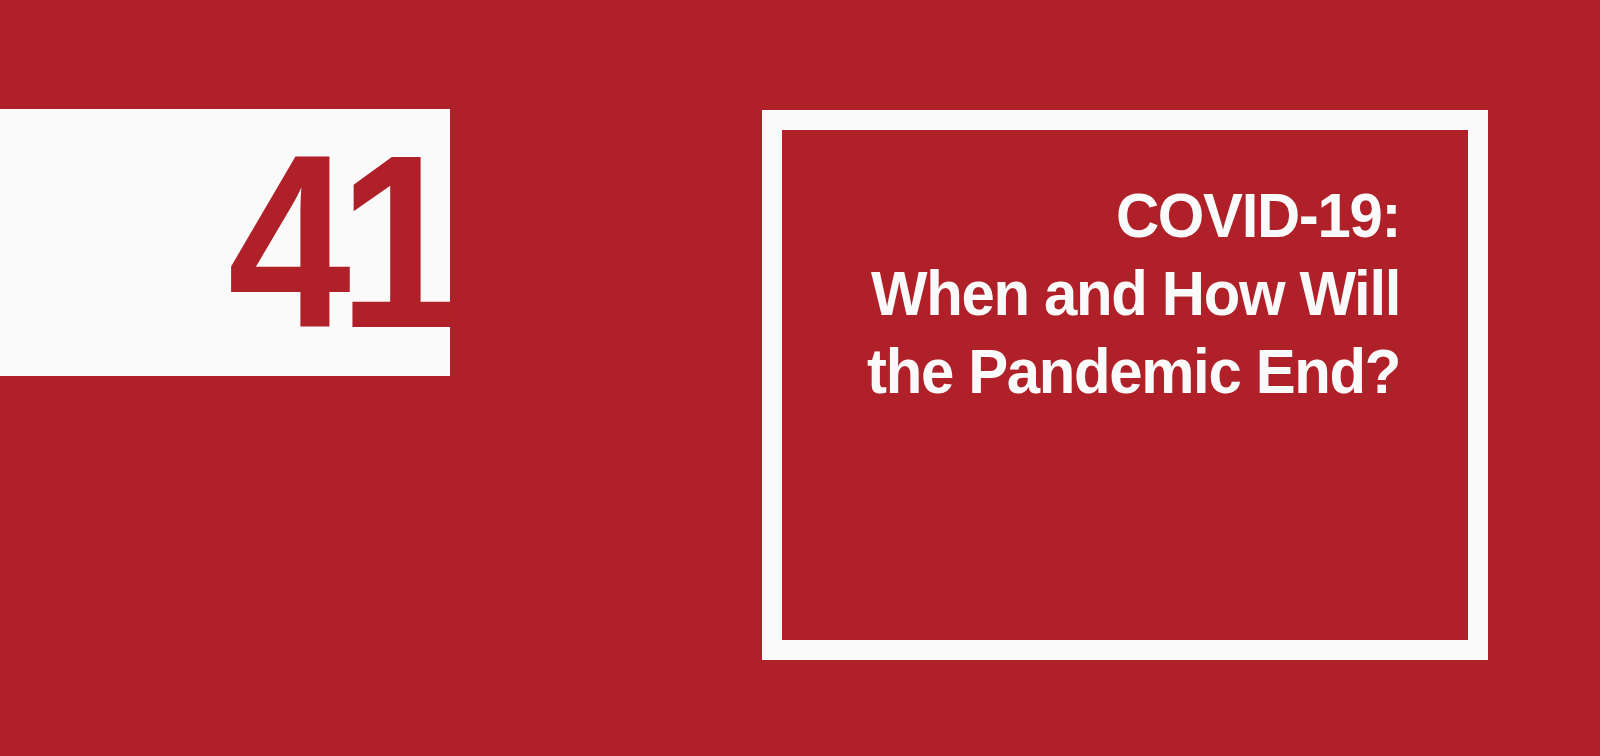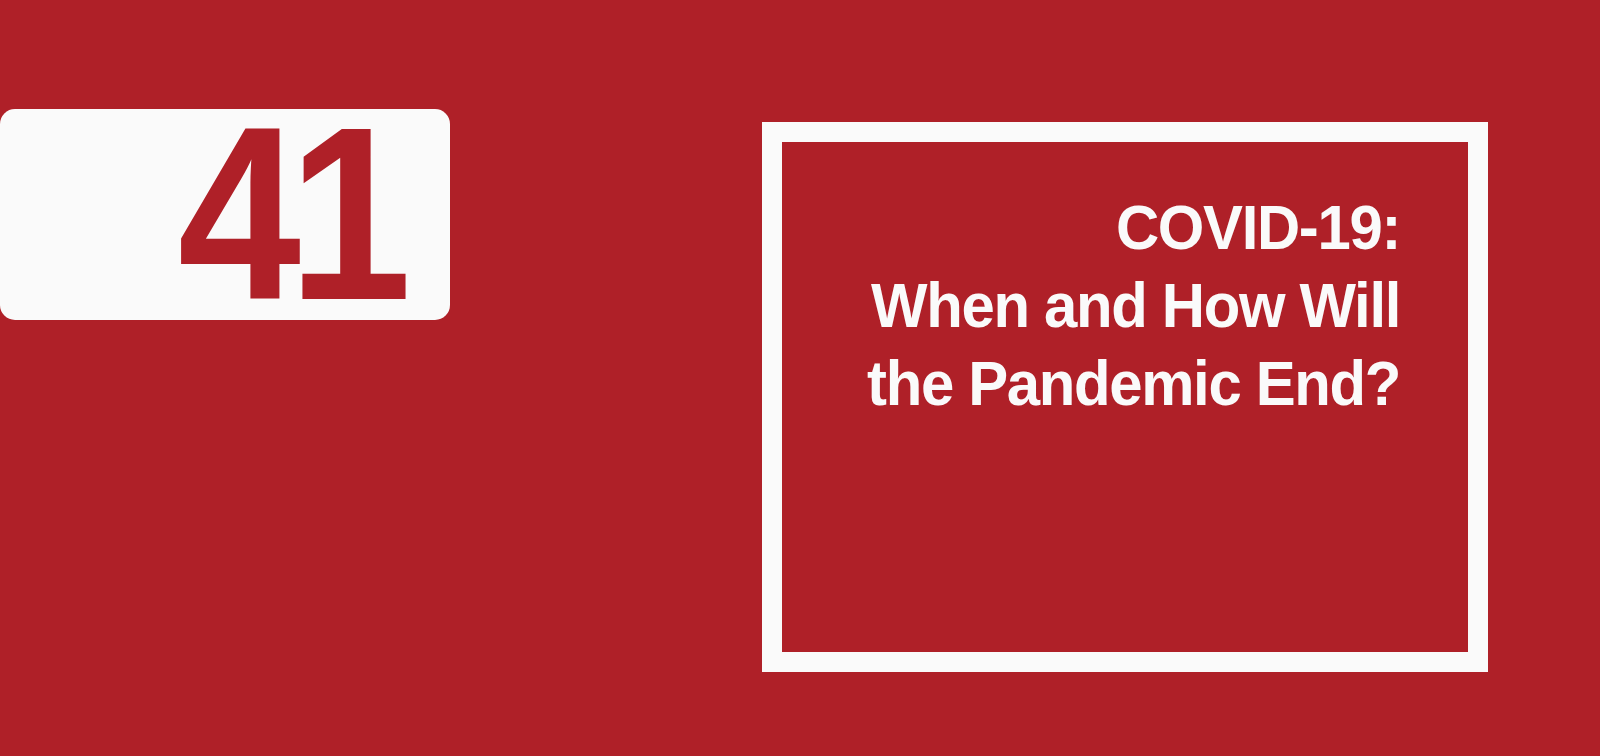--- a/index.html
+++ b/index.html
@@ -23,28 +23,26 @@
     background: #AF2028;
     overflow: hidden;
   }
 
   
   #number-plate {
     position: absolute;
     left: 0;
     top: 109px;
     width: 450px;
-    height: 211px;
+    height: 267px;
     background: #FAFAFA;
     box-sizing: border-box;
     display: flex;
     align-items: center;
     justify-content: flex-end;
-    padding-right: 50px;
-    border-radius: 15px;
   }
 
   #slide-number {
     color: #AF2028;
     font-family: "Liberation Sans Narrow", "Liberation Sans", sans-serif;
     font-weight: 700;
     font-size: 246px;
     line-height: 0.7;
     letter-spacing: -0.055em;
     transform: scaleX(0.9);
@@ -56,21 +54,20 @@
   
   #title-frame {
     position: absolute;
     left: 762px;
     top: 110px;
     width: 726px;
     height: 550px;
     background: #AF2028;
     border: 20px solid #FAFAFA;
     box-sizing: border-box;
-    margin-top: 12px;
   }
 
   #title-block {
     position: absolute;
     right: 68px;
     top: 46px;
     text-align: right;
   }
 
   .title-line {

